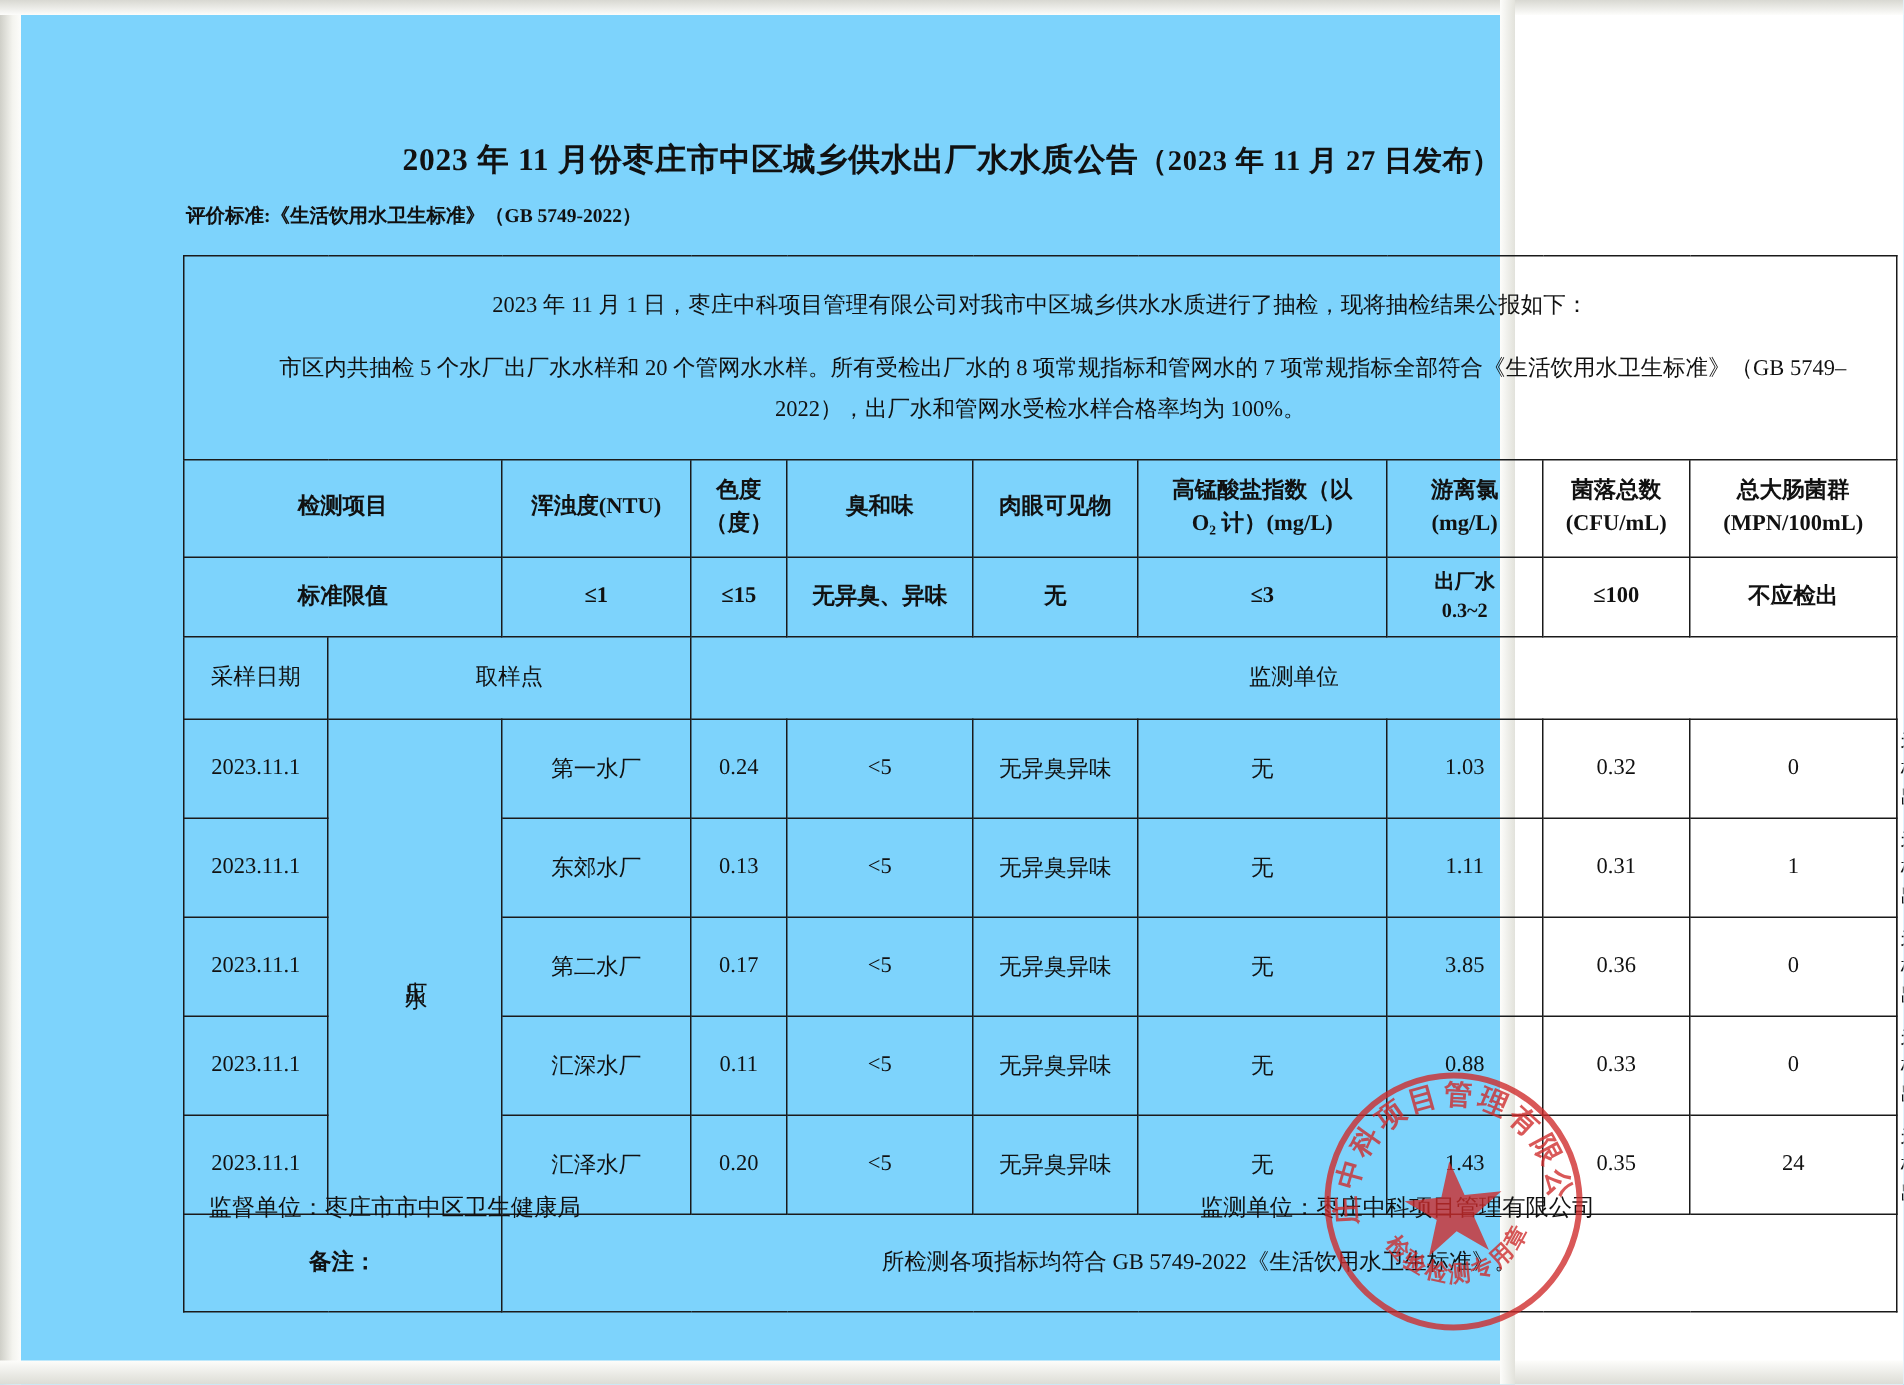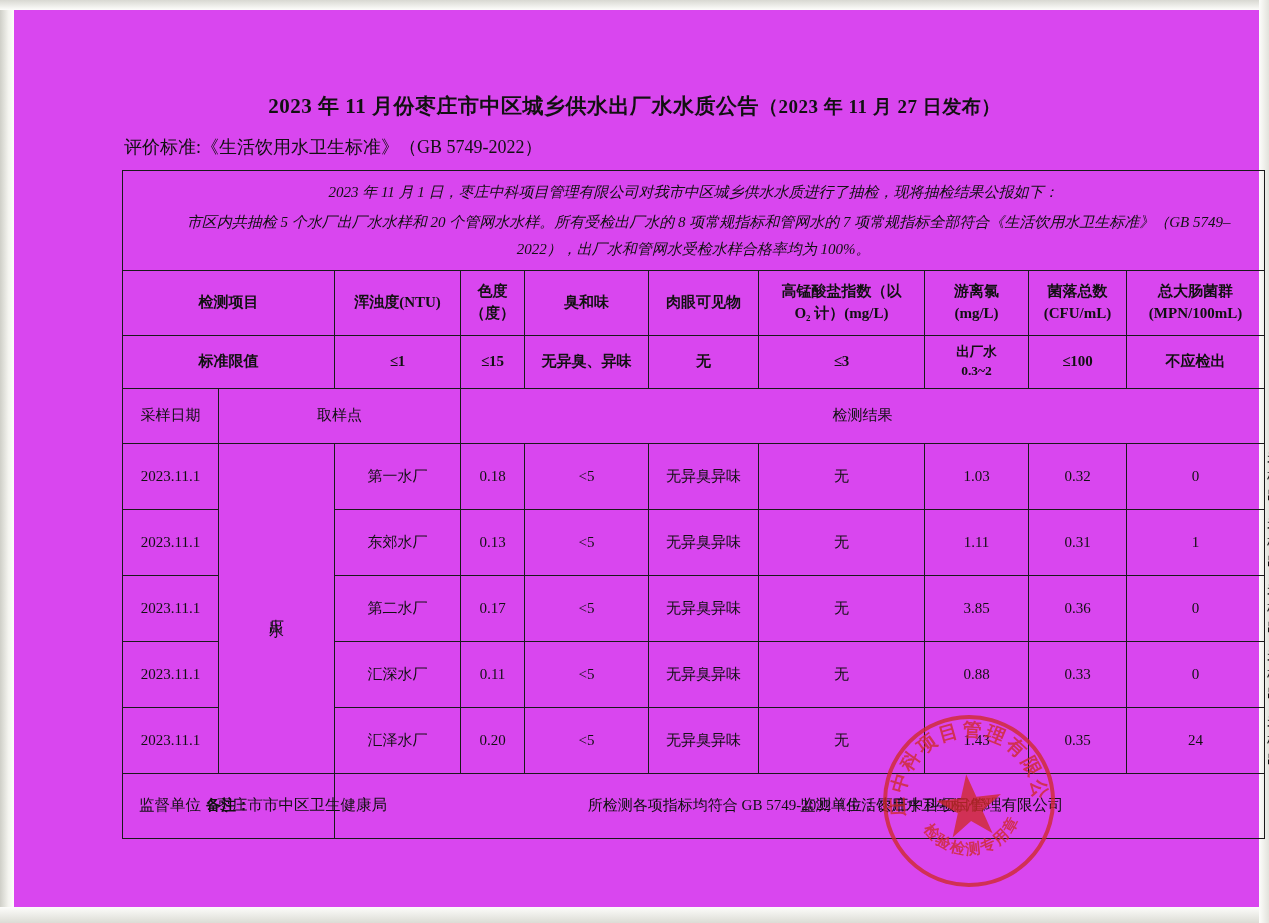--- a/index.html
+++ b/index.html
@@ -11,23 +11,23 @@
     width: 1269px;
     height: 923px;
     font-family: "Liberation Serif", "DejaVu Serif", serif;
     color: #111111;
     position: relative;
     overflow: hidden;
   }
   .page {
     position: absolute;
     left: 0; top: 0;
-    width: 1269px;
+    width: 1010px;
     height: 923px;
-    background: #d946ef;
+    background: #7dd3fc;
   }
   
   .edge-left {
     position: absolute;
     left: 0; top: 0;
     width: 14px; height: 923px;
     background: linear-gradient(to right, #cfcfc8, #f4f4ef 60%, #fdfdfb);
   }
   .edge-top {
     position: absolute;
@@ -67,22 +67,22 @@
   }
   .doc-title .sub {
     font-size: 19px;
     font-weight: bold;
   }
 
   .standard-line {
     position: absolute;
     top: 135px;
     left: 124px;
-    font-size: 18px;
-    font-weight: normal;
+    font-size: 13px;
+    font-weight: bold;
   }
 
   table.main {
     position: absolute;
     left: 122px;
     top: 170px;
     width: 1062px;
     border-collapse: collapse;
     table-layout: fixed;
   }
@@ -93,22 +93,21 @@
     vertical-align: middle;
     padding: 4px 2px;
   }
   td.intro {
     text-align: left;
     padding: 12px 18px 14px 18px;
     font-size: 16px;
     line-height: 1.75;
   }
   td.intro p {
-    margin: 4px;
-    font-style: italic;
+    margin: 16px;
   }
   td.intro p.indent {
     text-indent: 2em;
   }
   .hdr {
     font-weight: bold;
     font-size: 14.5px;
     line-height: 1.45;
     height: 56px;
   }
@@ -261,28 +260,28 @@
           <div>出厂水</div>
           <div>0.3~2</div>
         </td>
         <td>≤100</td>
         <td>不应检出</td>
       </tr>
 
       <tr class="sub-head">
         <td>采样日期</td>
         <td colspan="2">取样点</td>
-        <td colspan="7">检测结果</td>
+        <td colspan="7">监测单位</td>
       </tr>
 
       <tr class="data-row">
         <td>2023.11.1</td>
         <td class="vert-label" rowspan="5"><span>出厂水</span></td>
         <td>第一水厂</td>
-        <td>0.18</td>
+        <td>0.24</td>
         <td>&lt;5</td>
         <td>无异臭异味</td>
         <td>无</td>
         <td>1.03</td>
         <td>0.32</td>
         <td>0</td>
         <td>未检出</td>
       </tr>
 
       <tr class="data-row">

